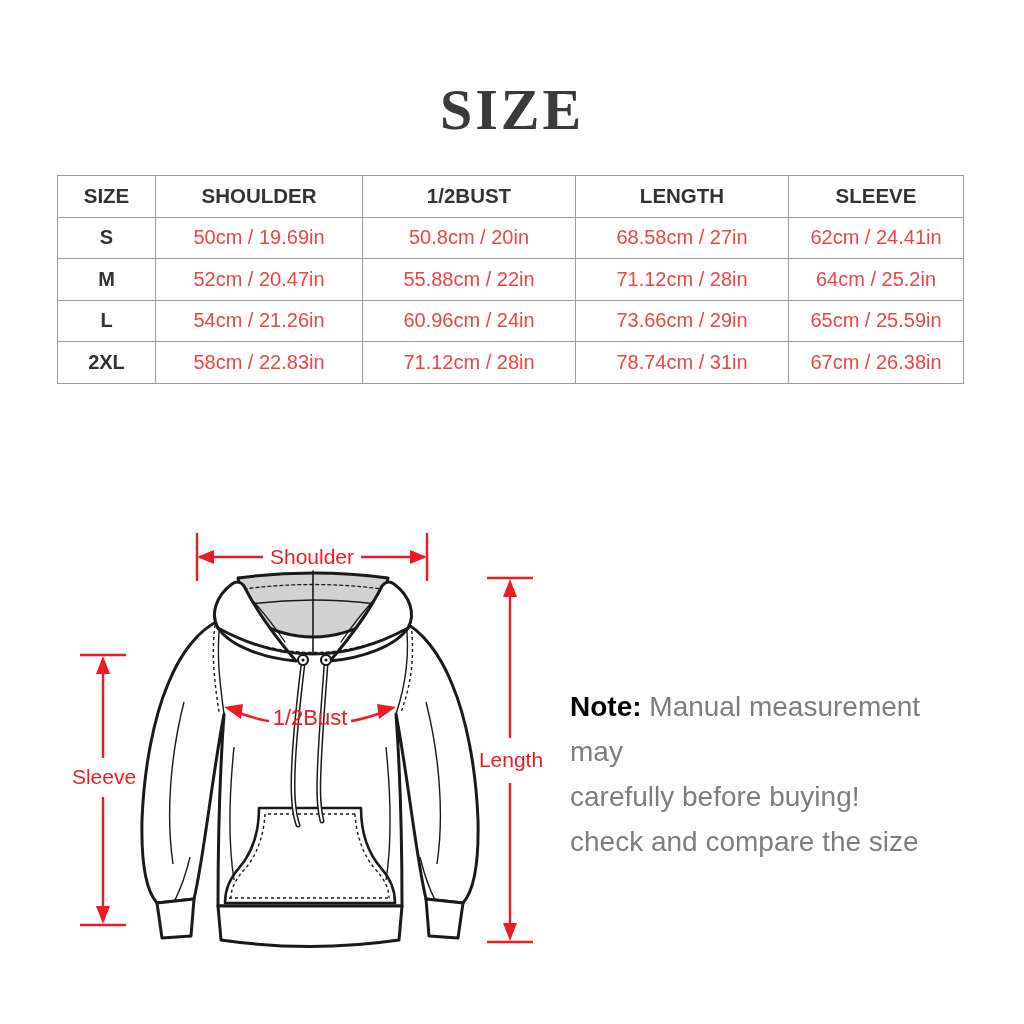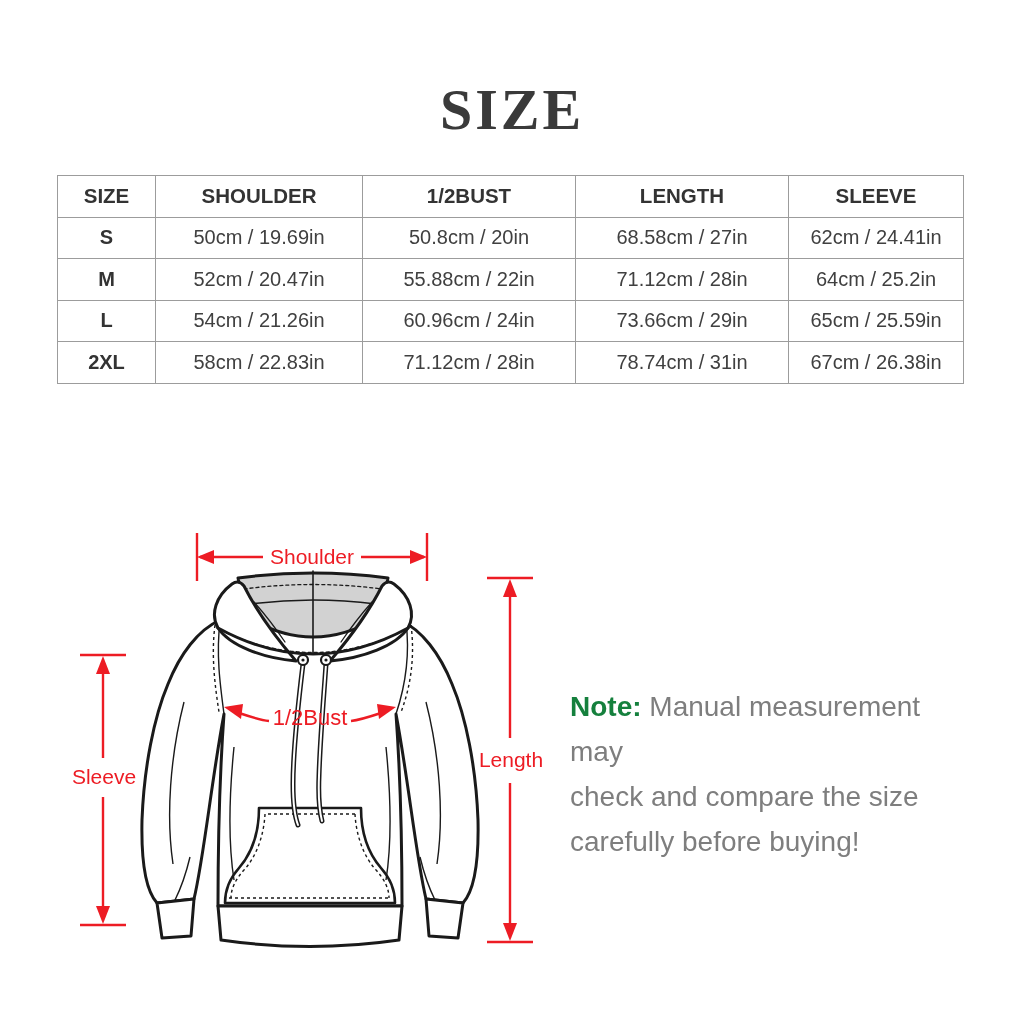--- a/index.html
+++ b/index.html
@@ -11,34 +11,34 @@
     position:absolute;left:0;top:76px;width:1024px;text-align:center;
     font-family:"Liberation Serif",serif;font-weight:bold;font-size:58px;
     letter-spacing:3px;color:#3a3a3a;margin:0;
   }
   table.size-table{
     position:absolute;left:57px;top:175px;width:906px;
     border-collapse:collapse;table-layout:fixed;
   }
   table.size-table td,table.size-table th{
     border:1.5px solid #9c9c9c;height:40.5px;text-align:center;vertical-align:middle;
-    font-size:20px;color:#404040;padding:0;
+    font-size:20px;color:#ef4444;padding:0;
   }
   table.size-table th{font-weight:bold;color:#333333;font-size:20.5px;}
   table.size-table td.size-col{font-weight:bold;color:#333333;}
   .diagram-layer{position:absolute;left:0;top:0;}
   .red-label{
     position:absolute;transform:translate(-50%,-50%);
     color:#ed1c24;font-size:21px;white-space:nowrap;
   }
   .note-block{
     position:absolute;left:570px;top:684px;width:400px;
     font-size:28px;line-height:45px;color:#7e7e7e;
   }
-  .note-block .note-label{font-weight:bold;color:#15803d;}
+  .note-block .note-label{font-weight:bold;color:#000000;}
 </style>
 </head>
 <body>
 
 <h1 class="page-title">SIZE</h1>
 
 <table class="size-table">
   <colgroup>
     <col style="width:98px">
       <col style="width:207px">
@@ -197,15 +197,15 @@
   </g>
 </svg>
 
 <span class="red-label" style="left:312px;top:557px">Shoulder</span>
 <span class="red-label" style="left:104px;top:777px">Sleeve</span>
 <span class="red-label" style="left:511px;top:760px">Length</span>
 <span class="red-label" style="left:310px;top:718px;font-size:22px">1/2Bust</span>
 
 <div class="note-block">
   <div><span class="note-label">Note:</span><span> Manual measurement may</span></div>
+  <div>carefully before buying!</div>
   <div>check and compare the size</div>
-  <div>carefully before buying!</div>
 </div>
 
 </body></html>

